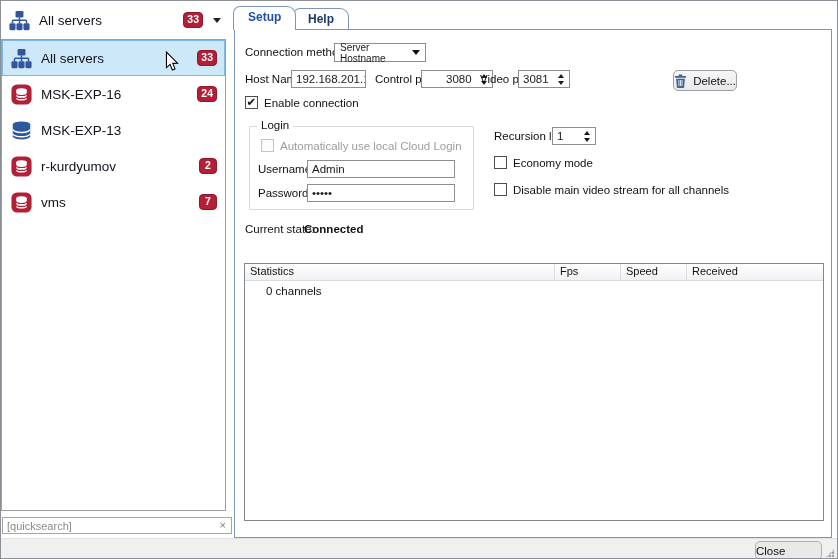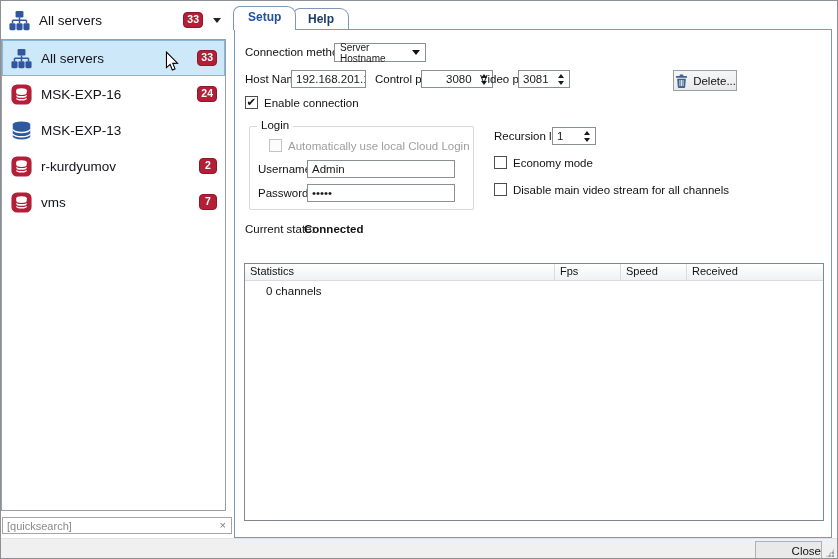--- a/index.html
+++ b/index.html
@@ -51,23 +51,23 @@
            border:1px solid #7c97b8; background:#fff; z-index:4; }
   .tab.active::after { content:""; position:absolute; left:1px; right:1px; bottom:-2px; height:3px; background:#fff; }
 
   .panel .lbl { position:absolute; font-size:11.5px; color:#111; white-space:nowrap; line-height:18px; }
 
   .select { position:absolute; display:flex; align-items:center; border:1px solid #8a8f94;
             background:#fff; height:19px; padding:0 5px; font-size:10px; cursor:pointer; }
   .select .sel-caret { width:0; height:0; border-left:4px solid transparent; border-right:4px solid transparent;
             border-top:5px solid #111; margin-left:8px; }
 
-  .btn { display:flex; align-items:center; justify-content:flex-end; gap:5px;
+  .btn { display:flex; align-items:center; justify-content:space-between; gap:5px;
          background:linear-gradient(#f6f6f6,#e9e9ea); border:1px solid #9aa0a8;
-         border-radius:0; font-size:11.5px; color:#111; cursor:pointer; }
+         border-radius:5px; font-size:11.5px; color:#111; cursor:pointer; }
   .btn-delete { position:absolute; left:438px; top:40px; width:64px; height:21px; }
   .btn-close  { position:absolute; right:15px; top:2px; width:67px; height:19px; background:#e9e9e9; border:1px solid #b0b0b0; }
 
   .tb { position:absolute; height:18px; border:1px solid #8a8f94; background:#fff;
         font-size:11.5px; padding:0 4px; display:flex; align-items:center; white-space:nowrap; overflow:hidden; }
 
   .spin { position:absolute; height:18px; display:flex; align-items:stretch;
           border:1px solid #8a8f94; background:#fff; }
   .spin .val { display:flex; align-items:center; padding:0 4px; font-size:11.5px; min-width:26px; }
   .spin .arrows { display:flex; flex-direction:column; justify-content:center; gap:3px; padding:0 5px; cursor:pointer; }
@@ -242,21 +242,21 @@
         </span>
     </div>
 
     <div class="cbrow" style="left:10px; top:66px;">
       <span class="cb checked"></span>
       <span class="cb-label">Enable connection</span>
     </div>
 
     <div class="groupbox">
       <span class="legend">Login</span>
-      <div class="cbrow disabled" style="left:11px; top:12px;margin-left:8px;">
+      <div class="cbrow disabled" style="left:11px; top:12px;">
         <span class="cb disabled"></span>
         <span class="cb-label">Automatically use local Cloud Login</span>
       </div>
       <span class="lbl" style="left:8px; top:33px;">Username:</span>
       <div class="tb" style="left:57px; top:33px; width:148px;">
         <span>Admin</span>
       </div>
       <span class="lbl" style="left:8px; top:57px;">Password:</span>
       <div class="tb" style="left:57px; top:57px; width:148px;">
         <span>•••••</span>

